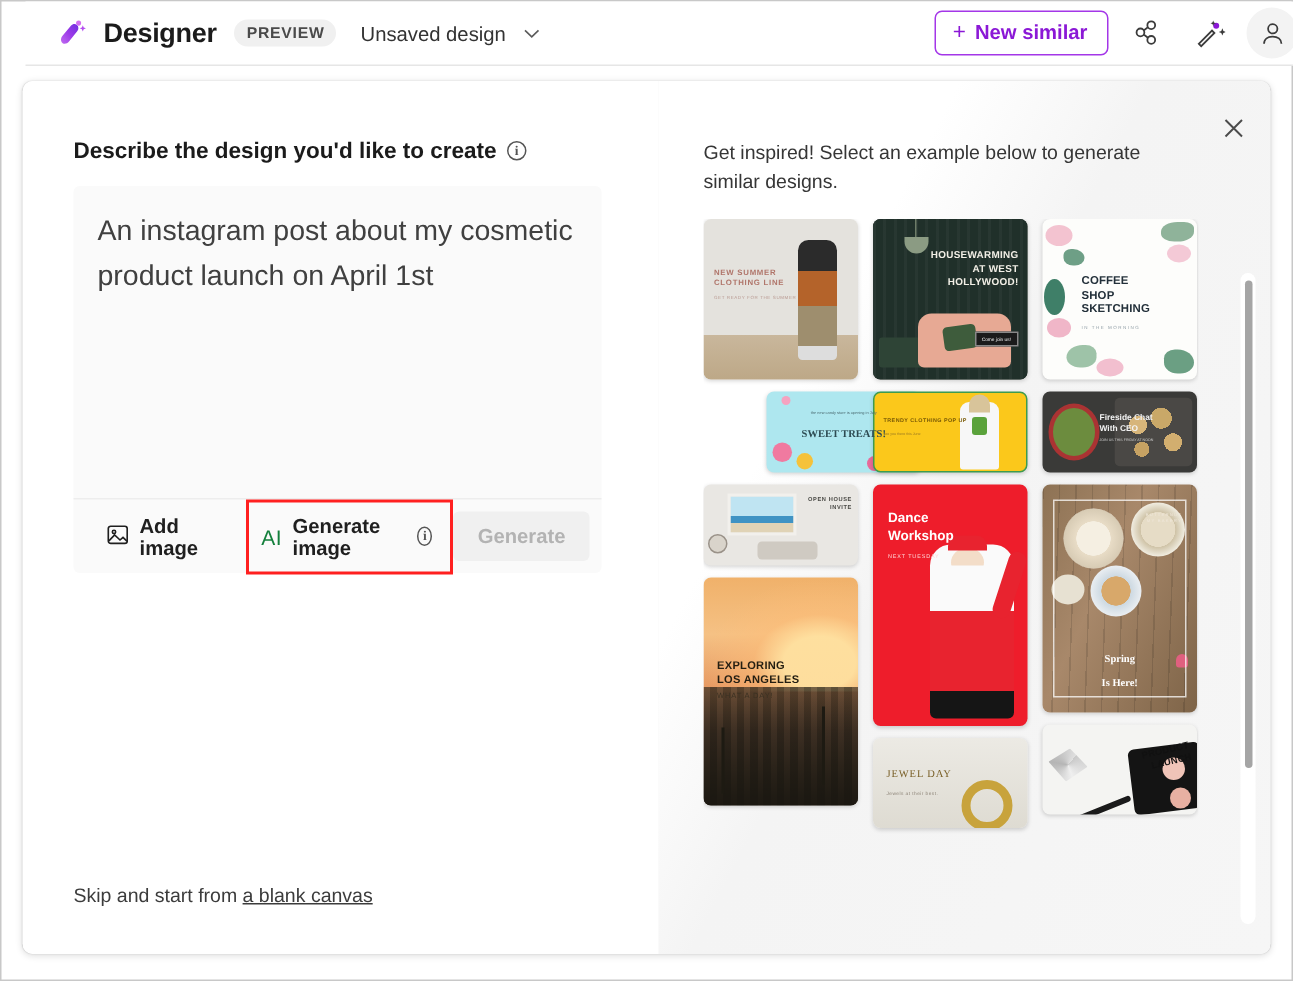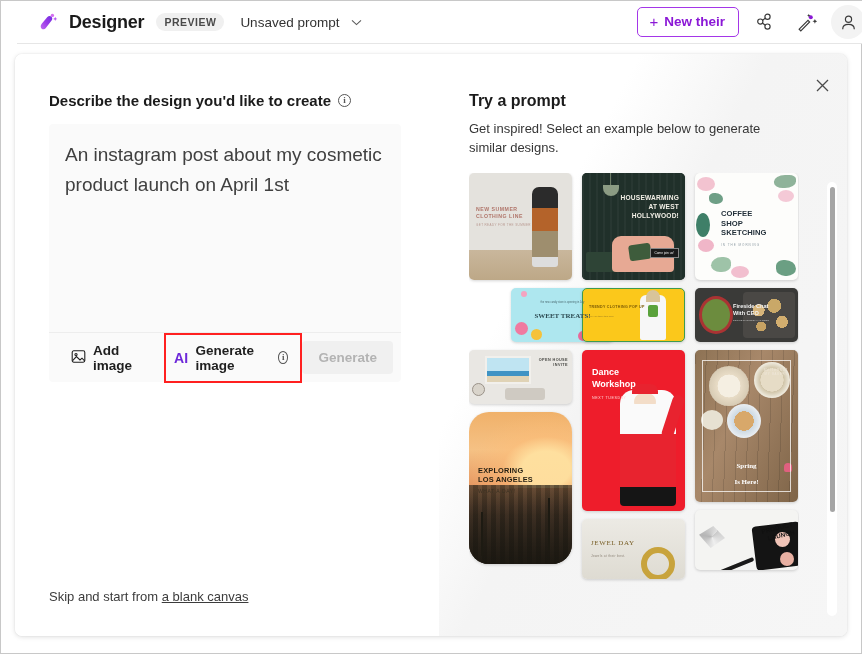--- a/index.html
+++ b/index.html
@@ -116,21 +116,21 @@
     height: 50px;
     border-top: 1px solid #ededed;
     display: flex; align-items: center;
     padding-left: 14px; position: relative;
   }
   .tool-item {
     display: flex; align-items: center; gap: 7px;
     font-size: 13.5px; font-weight: bold; color: #1f1f1f;
     cursor: pointer; padding: 6px 8px; border-radius: 4px;
   }
-  .ai-glyph { font-size: 14px; font-weight: bold; letter-spacing: 0.3px; color:#6d28d9; }
+  .ai-glyph { font-size: 14px; font-weight: normal; letter-spacing: 0.3px; color:#15803d; }
   .gen-image-wrap {
     position: relative;
     margin-left: 12px;
     border: 2.5px solid #ff2020;
     padding: 6px 12px 6px 8px;
     display: flex; align-items: center;
   }
   .generate-btn {
     margin-left: auto; margin-right: 8px;
     background: #f0f0f0; color: #b3b3b3;
@@ -238,21 +238,21 @@
      radial-gradient(circle at 35% 75%, #c6a263 0 5px, transparent 5px), #4a4845; border-radius:4px; }
   .t-fireside .l1 { left:38px; top:15px; font-size:5.6px; line-height:7px; font-weight:bold; color:#f3f3f3; }
   .t-fireside .l2 { left:38px; top:31px; font-size:2.4px; color:#cfcfcf; }
 
   .t-openhouse { height: 54px; background: #e9e7e3; }
   .t-openhouse .win { position:absolute; left:16px; top:6px; width:46px; height:28px; background:linear-gradient(#bfe4f2 0 55%, #3f93c4 55% 75%, #e0d3b6 75% 100%); border:2px solid #f2f0ec; }
   .t-openhouse .sofa { position:absolute; left:36px; bottom:4px; width:40px; height:12px; background:#cfcac2; border-radius:3px; }
   .t-openhouse .mir { position:absolute; left:3px; bottom:8px; width:13px; height:13px; border:1.5px solid #9a9289; border-radius:50%; background:#d9d4cb; }
   .t-openhouse .l1 { right:4px; top:8px; font-size:3.8px; font-weight:bold; text-align:right; color:#4a4a46; letter-spacing:0.4px; line-height:5px; }
 
-  .t-la { height: 152px; background: linear-gradient(#f0b16a 0%, #f5c184 25%, #e79a63 48%, #6c4a3a 68%, #2c2a22 100%); border-radius: 20px; }
+  .t-la { height: 152px; background: linear-gradient(#f0b16a 0%, #f5c184 25%, #e79a63 48%, #6c4a3a 68%, #2c2a22 100%); }
   .t-la .sky { position:absolute; left:0; right:0; top:0; height:50%;
      background: radial-gradient(ellipse at 75% 75%, rgba(255,225,160,0.95) 0 22%, rgba(255,190,120,0.45) 40%, transparent 70%); }
   .t-la .city { position:absolute; left:0; right:0; bottom:0; height:52%;
      background: linear-gradient(transparent, rgba(25,22,16,0.9)),
        repeating-linear-gradient(90deg, rgba(70,55,40,0.75) 0 4px, rgba(40,34,24,0.75) 4px 9px); }
   .t-la .palm1 { position:absolute; left:12px; bottom:8px; width:2px; height:44px; background:#1d1a12; }
   .t-la .palm2 { position:absolute; right:22px; bottom:14px; width:2px; height:52px; background:#1d1a12; }
   .t-la .l1 { left:9px; top:54px; font-size:7.4px; line-height:9px; font-weight:bold; color:#241e12; letter-spacing:0.2px; }
   .t-la .l2 { left:9px; top:76px; font-size:5px; color:#3b3122; letter-spacing:0.6px; }
 
@@ -307,31 +307,31 @@
             <stop offset="100%" stop-color="#6f2fe0"></stop>
           </linearGradient>
         </defs>
         <path d="M7 19c-1.6-1.1-1.8-3.5-0.3-5.2L12.4 7c1-1.2 2.7-1.4 3.9-0.4 1.2 1 1.3 2.8 0.3 4L11 17.7C9.9 19.1 8.3 19.5 7 19z" fill="url(#lg)"></path>
         <circle cx="17.4" cy="5.4" r="1.7" fill="#d46ef0"></circle>
         <path d="M19.6 8.3l0.6-1.5 0.6 1.5 1.5 0.6-1.5 0.6-0.6 1.5-0.6-1.5-1.5-0.6z" fill="#b44ef0"></path>
       </svg>
     </div>
     <div class="app-title">Designer</div>
     <div class="preview-pill">PREVIEW</div>
-    <div class="doc-name">Unsaved prompt</div>
+    <div class="doc-name">Unsaved design</div>
     <div class="doc-chevron">
       <svg width="11" height="7" viewBox="0 0 11 7">
           <path d="M1 1.3 L5.5 5.6 L10 1.3" stroke="#5b5b5b" stroke-width="1.1" fill="none"></path>
         </svg>
     </div>
 
     <div class="header-right">
       <div class="new-design-btn">
         <span class="plus">+</span>
-        <span>New their</span>
+        <span>New similar</span>
       </div>
       <div class="icon-btn">
         <svg width="20" height="20" viewBox="0 0 20 20" fill="none" stroke="#3b3b3b" stroke-width="1.2">
           <circle cx="13.5" cy="4.8" r="2.6"></circle>
             <circle cx="6.3" cy="9.6" r="2.6"></circle>
             <circle cx="13.5" cy="14.6" r="2.6"></circle>
           <path d="M8.7 8.2 L11.3 6.1 M8.7 11.2 L11.3 13.2"></path>
         </svg>
       </div>
       <div class="icon-btn">
@@ -391,21 +391,20 @@
         </div>
       </div>
 
       <div class="skip-row">
         <span>Skip and start from </span><a>a blank canvas</a>
       </div>
     </div>
 
     <div class="right-pane">
       <div class="right-inner">
-        <div class="try-title">Try a prompt</div>
         <div class="try-sub">Get inspired! Select an example below to generate similar designs.</div>
 
         <div class="masonry">
 
           <div class="mcol">
             <div class="thumb t-summer">
               <div class="person"></div>
               <div class="lbl l1">NEW SUMMER<br>CLOTHING LINE</div>
               <div class="lbl l2">GET READY FOR THE SUMMER</div>
             </div>

